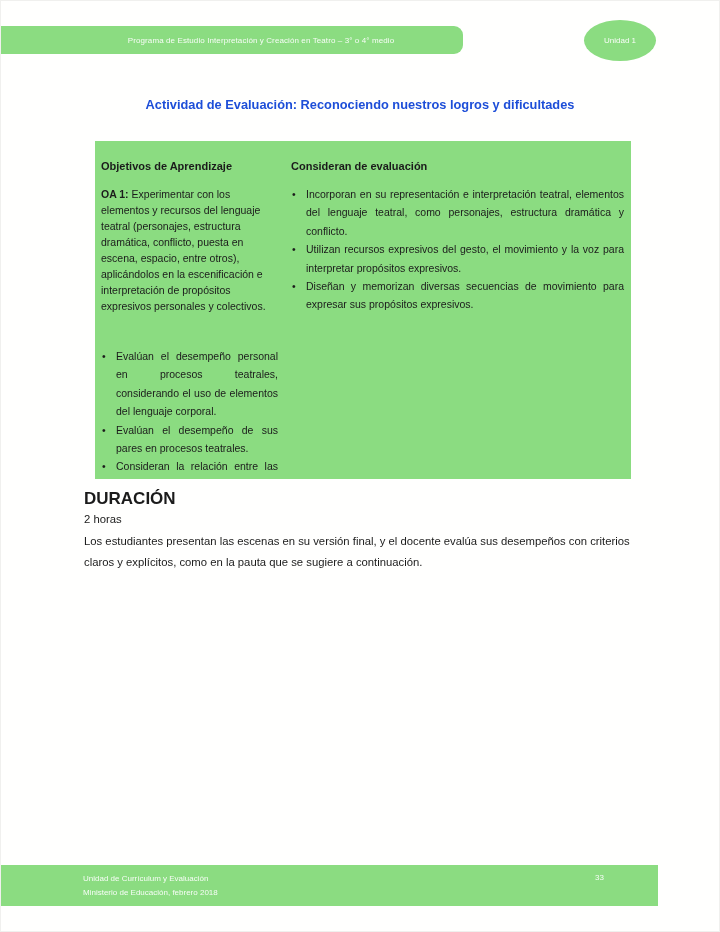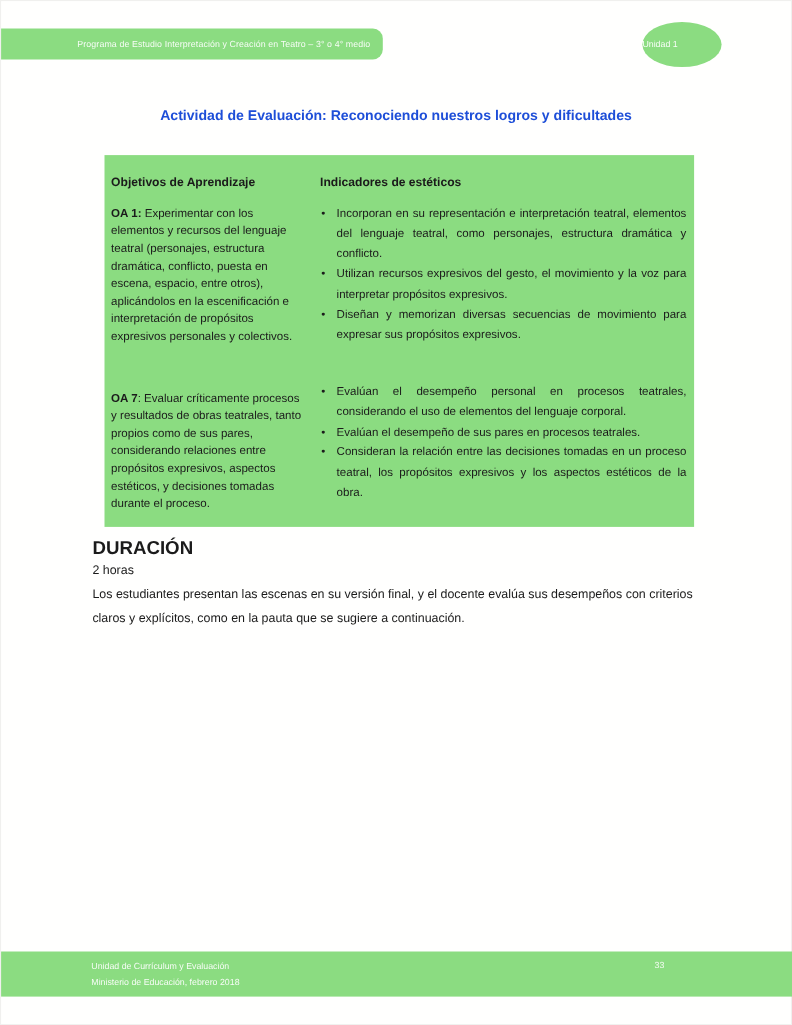--- a/index.html
+++ b/index.html
@@ -12,33 +12,33 @@
     width:720px;height:932px;
     position:relative;
     font-family:"Liberation Sans",sans-serif;
     color:var(--ink);
     overflow:hidden;
   }
   .page{position:absolute;inset:0;background:#fffffe;border:1px solid #f0f0ee;}
 
   
   .header-bar{
-    position:absolute;left:0;top:25px;width:347px;height:28px;
+    position:absolute;left:0;top:25px;width:462px;height:28px;
     background:var(--green);
     border-radius:0 9px 9px 0;
     display:flex;align-items:center;justify-content:center;
     padding-left:58px;
     color:rgba(255,255,255,.93);
     font-size:8px;letter-spacing:.1px;white-space:nowrap;
   }
   .unit-badge{
     position:absolute;left:583px;top:19px;width:72px;height:41px;
     background:var(--green);
     border-radius:50%;
-    display:flex;align-items:center;
+    display:flex;align-items:center;justify-content:center;
     color:rgba(255,255,255,.95);font-size:8px;
   }
 
   
   .title{
     position:absolute;left:0;right:0;top:96px;
     text-align:center;font-size:12.8px;font-weight:bold;color:#1d4ed8;
   }
 
   
@@ -73,21 +73,21 @@
 
   
   .body-copy{position:absolute;left:83px;top:490px;width:557px;}
   .body-copy h2{font-size:17px;font-weight:bold;line-height:15px;}
   .duration-value{font-size:11.3px;margin-top:7px;}
   .dev-heading{margin-top:26px;}
   .dev-text{font-size:11.3px;line-height:21px;margin-top:6px;}
 
   
   .footer-bar{
-    position:absolute;left:0;top:864px;width:720px;height:41px;
+    position:absolute;left:0;top:864px;width:657px;height:41px;
     background:var(--green);
   }
   .footer-text{
     position:absolute;left:82px;top:7px;
     color:rgba(255,255,255,.93);font-size:8px;line-height:13.5px;
   }
   .footer-page{
     position:absolute;left:594px;top:8px;
     color:rgba(255,255,255,.93);font-size:8px;
   }
@@ -102,36 +102,33 @@
   </div>
 
   <div class="unit-badge">
     <span>Unidad 1</span>
   </div>
 
   <h1 class="title">Actividad de Evaluación: Reconociendo nuestros logros y dificultades</h1>
 
   <div class="oa-table">
     <div class="cell th left">Objetivos de Aprendizaje</div>
-    <div class="cell th right">Indicadores de estéticos</div>
+    <div class="cell th right">Consideran de evaluación</div>
 
     <div class="cell obj row1">
       <b>OA 1:</b><span> Experimentar con los elementos y recursos del lenguaje teatral (personajes, estructura dramática, conflicto, puesta en escena, espacio, entre otros), aplicándolos en la escenificación e interpretación de propósitos expresivos personales y colectivos.</span>
     </div>
     <div class="cell ind row1">
       <ul>
         <li><span class="bullet">•</span><span>Incorporan en su representación e interpretación teatral, elementos del lenguaje teatral, como personajes, estructura dramática y conflicto.</span></li>
         <li><span class="bullet">•</span><span>Utilizan recursos expresivos del gesto, el movimiento y la voz para interpretar propósitos expresivos.</span></li>
         <li><span class="bullet">•</span><span>Diseñan y memorizan diversas secuencias de movimiento para expresar sus propósitos expresivos.</span></li>
       </ul>
     </div>
 
-    <div class="cell obj row2">
-      <b>OA 7</b><span>: Evaluar críticamente procesos y resultados de obras teatrales, tanto propios como de sus pares, considerando relaciones entre propósitos expresivos, aspectos estéticos, y decisiones tomadas durante el proceso.</span>
-    </div>
     <div class="cell ind row2">
       <ul>
         <li><span class="bullet">•</span><span>Evalúan el desempeño personal en procesos teatrales, considerando el uso de elementos del lenguaje corporal.</span></li>
         <li><span class="bullet">•</span><span>Evalúan el desempeño de sus pares en procesos teatrales.</span></li>
         <li><span class="bullet">•</span><span>Consideran la relación entre las decisiones tomadas en un proceso teatral, los propósitos expresivos y los aspectos estéticos de la obra.</span></li>
       </ul>
     </div>
   </div>
 
   <div class="body-copy">

